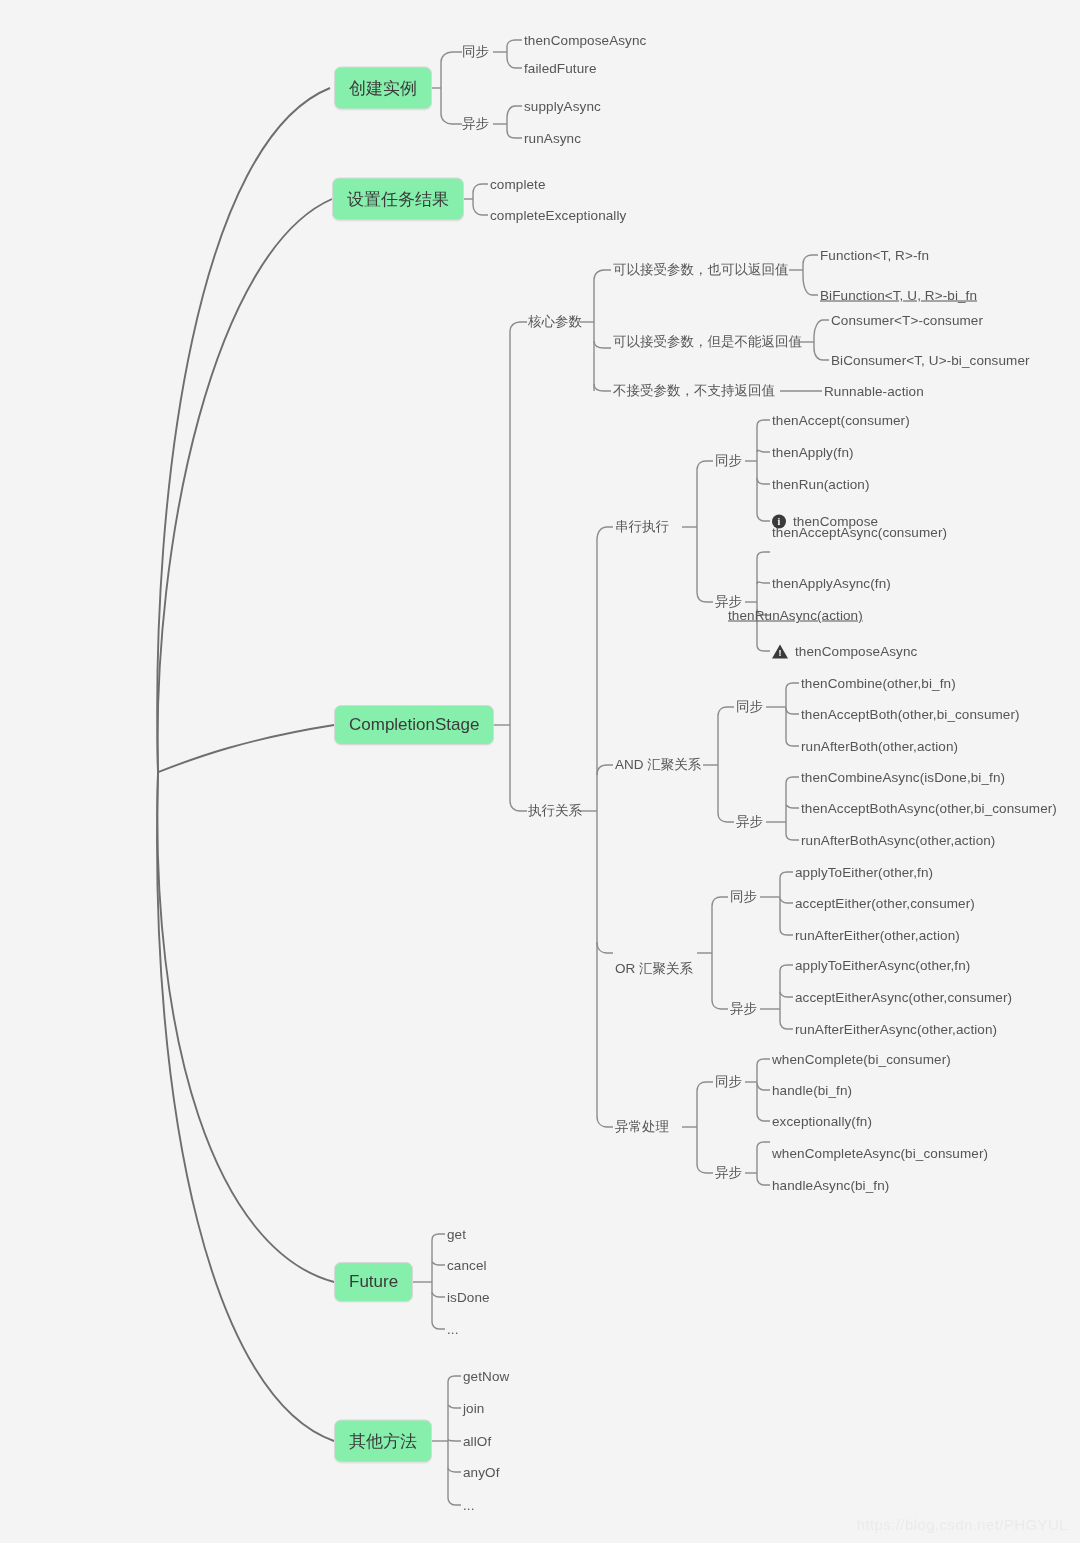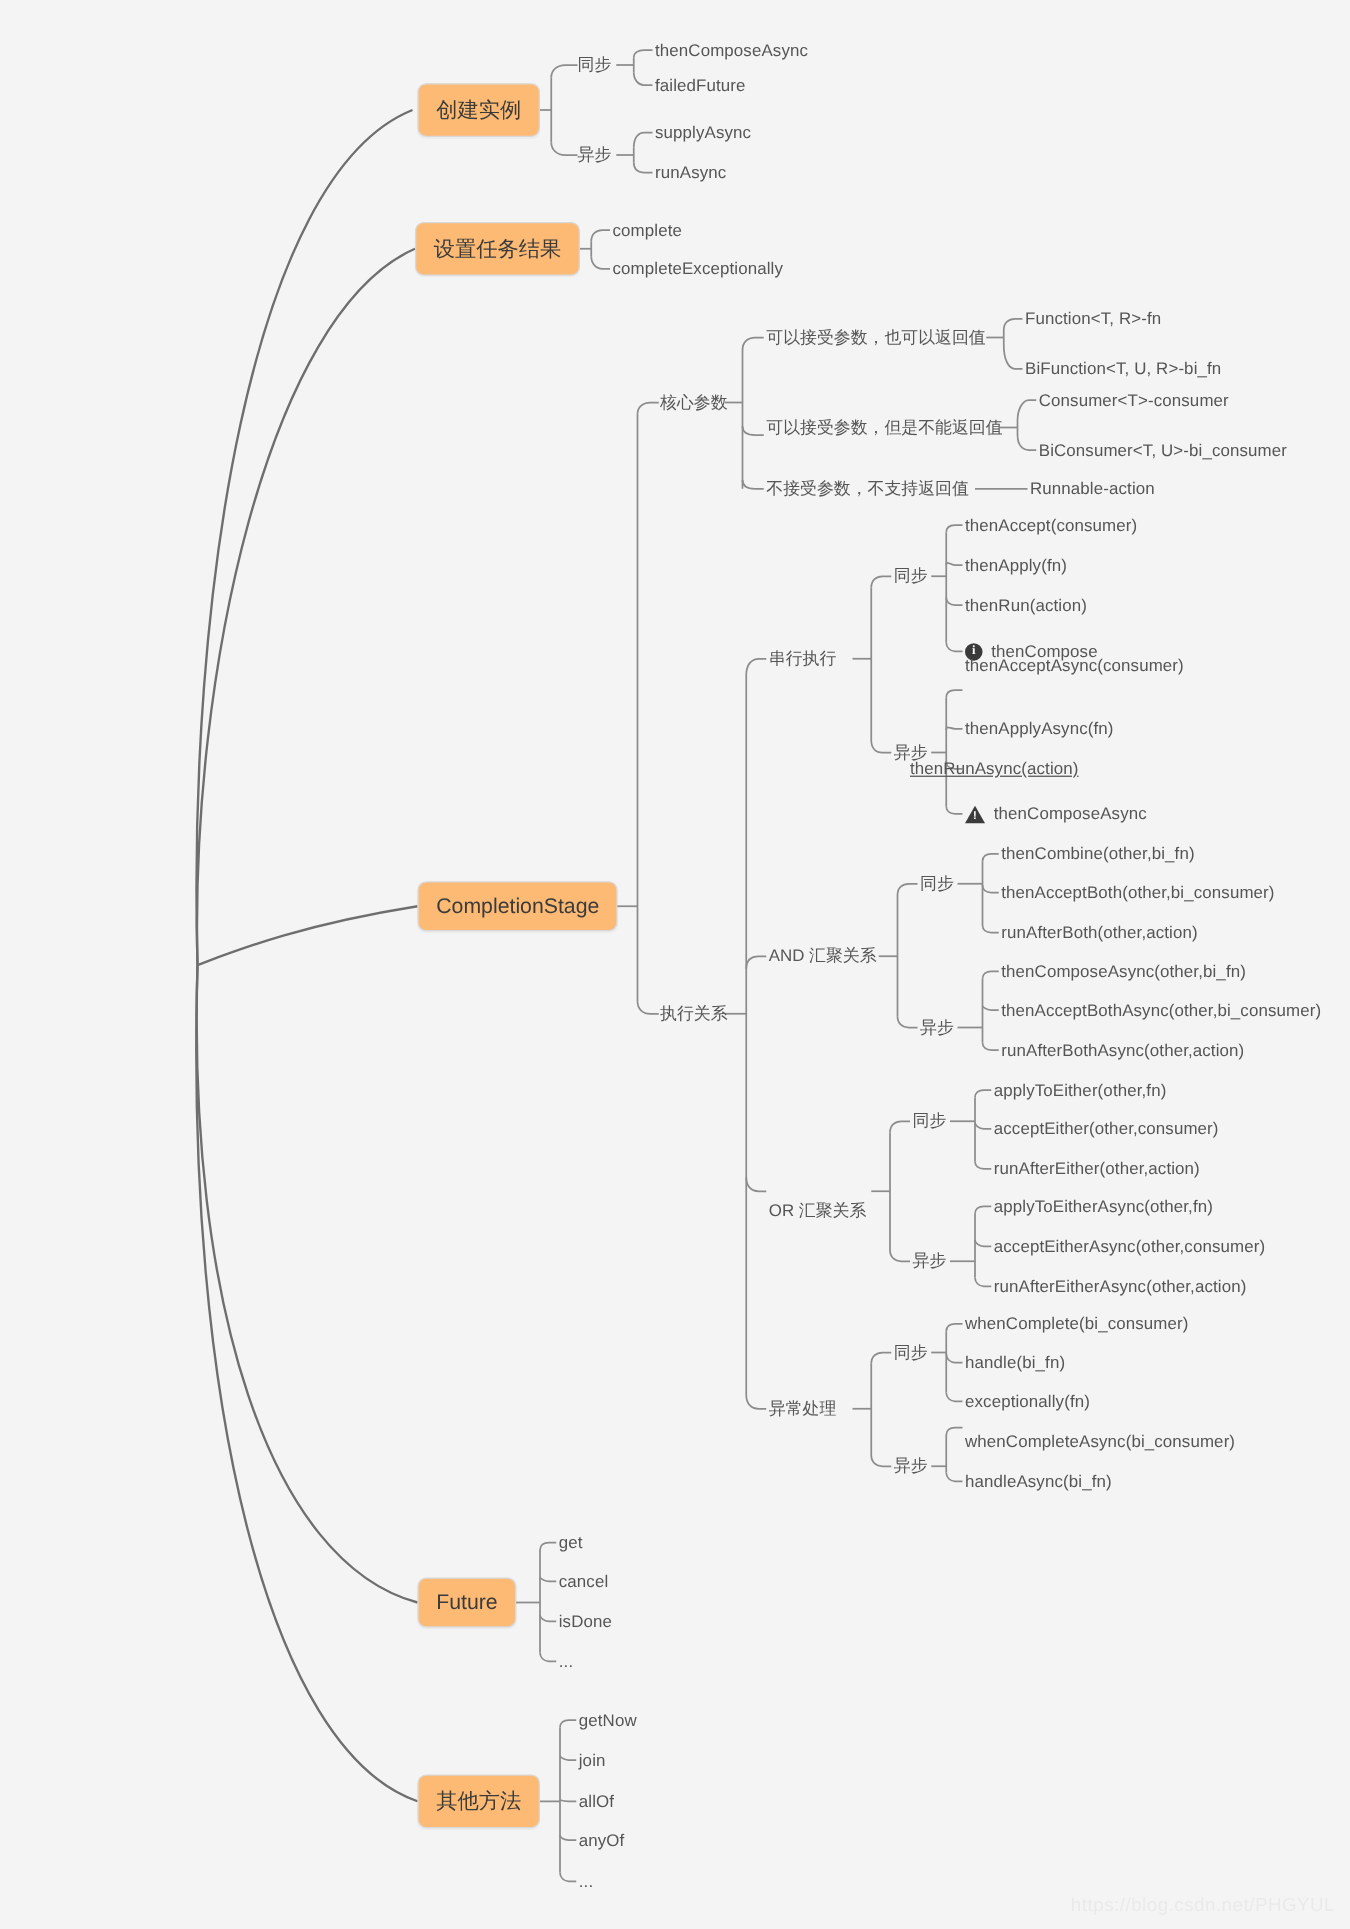--- a/index.html
+++ b/index.html
@@ -10,21 +10,21 @@
     overflow:hidden;
   }
   #mindmap{position:relative;width:1080px;height:1543px;}
   svg#wires{position:absolute;left:0;top:0;width:1080px;height:1543px;}
   .wire{fill:none;stroke:#8c8c8c;stroke-width:1.4;}
   .wire-thick{fill:none;stroke:#6e6e6e;stroke-width:1.9;}
 
   .node{position:absolute;box-sizing:border-box;white-space:nowrap;}
 
   .boxnode{
-    background:#fdba74;
+    background:#86efac;
     border:1px solid #d8d8d8;
     border-radius:7px;
     color:#3b3b3b;
     font-size:17px;
     padding:9px 14px;
     box-shadow:0 1px 1px rgba(0,0,0,.04);
     transform:translateY(-50%);
   }
   .rootnode{
     background:#4ec38b;
@@ -267,21 +267,21 @@
   </div>
   <div class="node mid" style="left:613px;top:342px;">
     <span>可以接受参数，但是不能返回值</span>
   </div>
   <div class="node mid" style="left:613px;top:391px;">
     <span>不接受参数，不支持返回值</span>
   </div>
   <div class="node leaf" style="left:820px;top:255px;">
     <span>Function&lt;T, R&gt;-fn</span>
   </div>
-  <div class="node leaf" style="left:820px;top:295px;">
+  <div class="node leaf" style="left:820px;top:295px;text-decoration:underline;">
     <span>BiFunction&lt;T, U, R&gt;-bi_fn</span>
   </div>
   <div class="node leaf" style="left:831px;top:320px;">
     <span>Consumer&lt;T&gt;-consumer</span>
   </div>
   <div class="node leaf" style="left:831px;top:360px;">
     <span>BiConsumer&lt;T, U&gt;-bi_consumer</span>
   </div>
   <div class="node leaf" style="left:824px;top:391px;">
     <span>Runnable-action</span>
@@ -341,21 +341,21 @@
   <div class="node leaf" style="left:801px;top:683px;">
     <span>thenCombine(other,bi_fn)</span>
   </div>
   <div class="node leaf" style="left:801px;top:714px;">
     <span>thenAcceptBoth(other,bi_consumer)</span>
   </div>
   <div class="node leaf" style="left:801px;top:746px;">
     <span>runAfterBoth(other,action)</span>
   </div>
   <div class="node leaf" style="left:801px;top:777px;">
-    <span>thenComposeAsync(other,bi_fn)</span>
+    <span>thenCombineAsync(isDone,bi_fn)</span>
   </div>
   <div class="node leaf" style="left:801px;top:808px;">
     <span>thenAcceptBothAsync(other,bi_consumer)</span>
   </div>
   <div class="node leaf" style="left:801px;top:840px;">
     <span>runAfterBothAsync(other,action)</span>
   </div>
 
   <div class="node mid" style="left:615px;top:953px;margin-top:16px;">
     <span>OR 汇聚关系</span>

